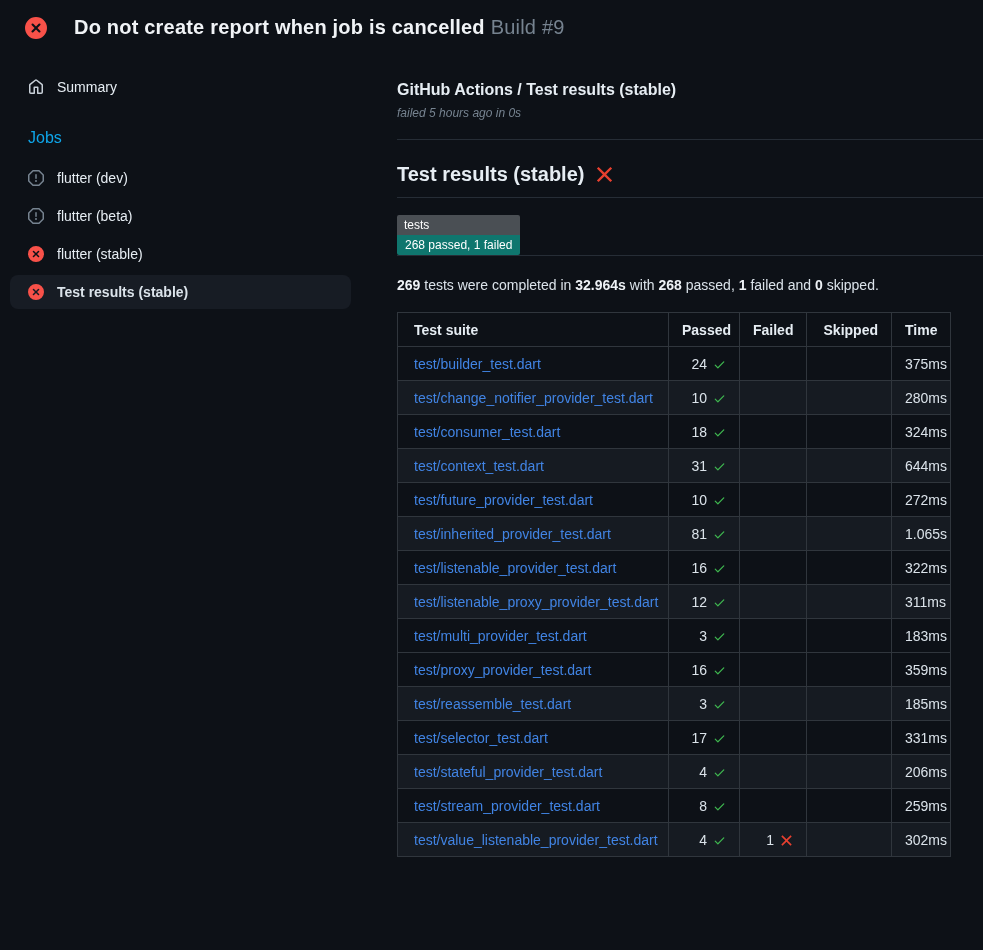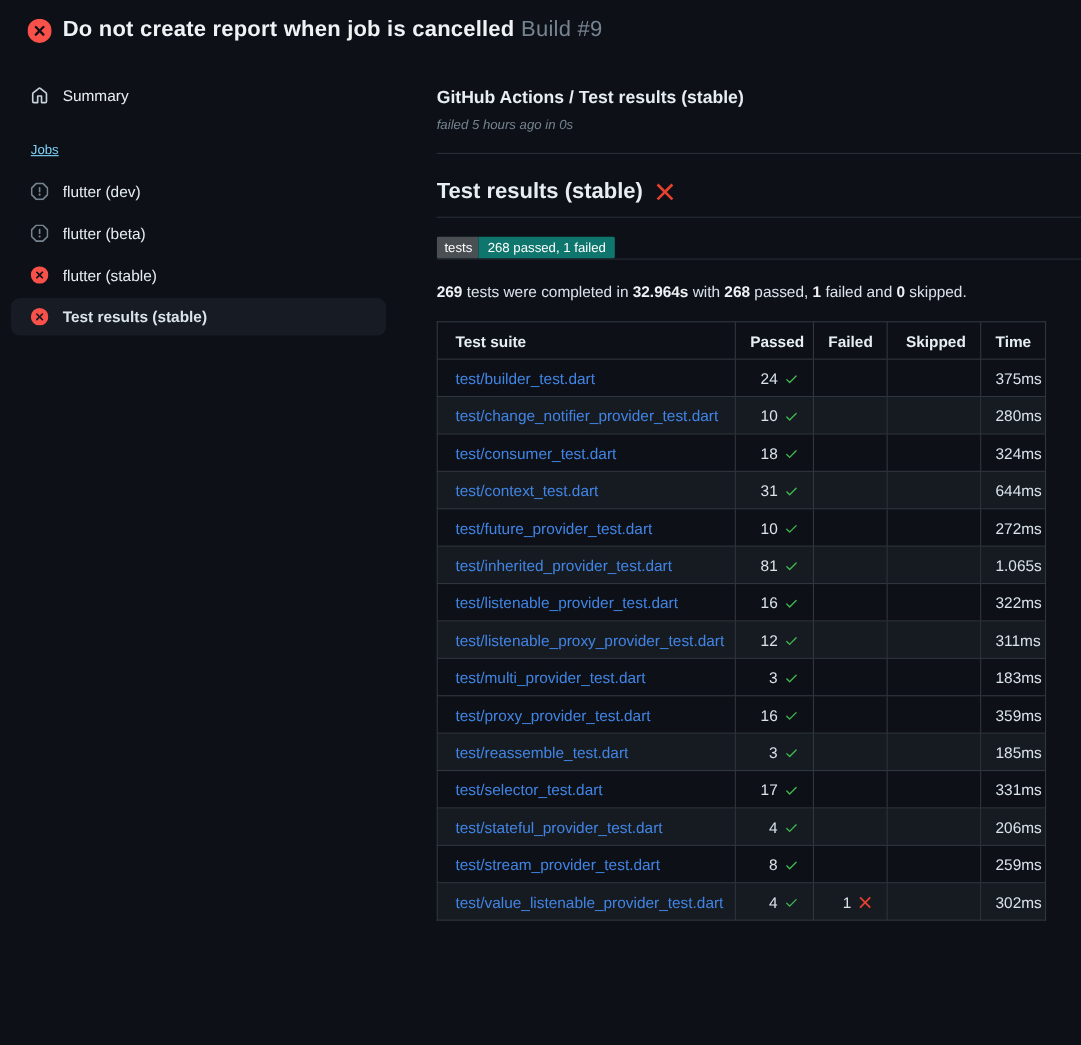--- a/index.html
+++ b/index.html
@@ -8,60 +8,60 @@
     background: #0d1117;
     color: #e6edf3;
     font-family: "Liberation Sans", sans-serif;
     font-size: 14px;
     overflow: hidden;
   }
   
   .run-header {
     display: flex;
     align-items: center;
-    gap: 10px;
+    gap: 27px;
     padding: 16px 37px 10px 25px;
   }
   .run-header .status-icon svg { display: block; }
   .run-title { font-size: 20px; font-weight: 700; color: #f0f3f6; letter-spacing: .2px; }
   .run-title .build-no { color: #768390; font-weight: 400; margin-left: 6px; }
 
   
   .layout { display: flex; align-items: flex-start; }
   .sidebar { width: 390px; flex-shrink: 0; padding: 26px 0 0 10px; }
   .main { flex: 1; padding: 32px 0 0 7px; min-width: 0; }
 
   
   .summary-item {
     display: flex; align-items: center; gap: 13px;
     padding: 2px 12px 2px 18px; margin-bottom: 30px;
     height: 24px; cursor: pointer;
   }
   .summary-item svg { display: block; }
-  .jobs-label { font-size: 12px; color: #7dd3fc; margin: 0 0 14px 18px; text-decoration: underline; }
+  .jobs-label { font-size: 16px; color: #0ea5e9; margin: 0 0 14px 18px; }
   .job-item {
     display: flex; align-items: center; gap: 13px;
     width: 341px; padding: 9px 12px 9px 18px; margin-bottom: 4px;
     border-radius: 8px; cursor: pointer; color: #e6edf3;
   }
   .job-item.selected { background: #171c24; font-weight: 700; color: #dbe3ea; }
   .job-item .job-icon { display: flex; width: 16px; height: 16px; flex-shrink: 0; }
 
   
   .breadcrumb { font-weight: 700; font-size: 16px; margin-bottom: 7px; }
   .run-meta { font-size: 12px; color: #768390; font-style: italic; }
   .divider { height: 1px; background: #262d36; border: 0; }
   .divider.d1 { margin-top: 19px; }
   .section-heading {
     display: flex; align-items: center; gap: 11px;
     font-size: 20px; font-weight: 700; color: #e6edf3;
     margin: 23px 0 11px;
   }
   .section-heading .x-icon svg, .report-heading .x-icon svg { display: block; }
-  .badge { display: inline-flex; font-size: 12px; line-height: 1; border-radius: 2px; overflow: hidden; margin-top: 17px; color: #fff; }
+  .badge { display: inline-flex; font-size: 12px; line-height: 1; border-radius: 2px; overflow: hidden; margin-top: 17px; color: #fff; flex-direction: column; }
   .badge .badge-label { background: #4a4f54; padding: 4px 6px 4px 7px; }
   .badge .badge-value { background: #0f766e; padding: 4px 8px; }
   .report-heading {
     display: flex; align-items: center; gap: 11px;
     font-size: 20px; font-weight: 700;
     margin: 27px 0 11px;
   }
   .report-heading a { color: #3f8cf3; text-decoration: none; cursor: pointer; }
   .summary-line { margin: 21px 0 19px; font-size: 14px; color: #dbe3ea; }
   .summary-line b { color: #eef2f6; }

